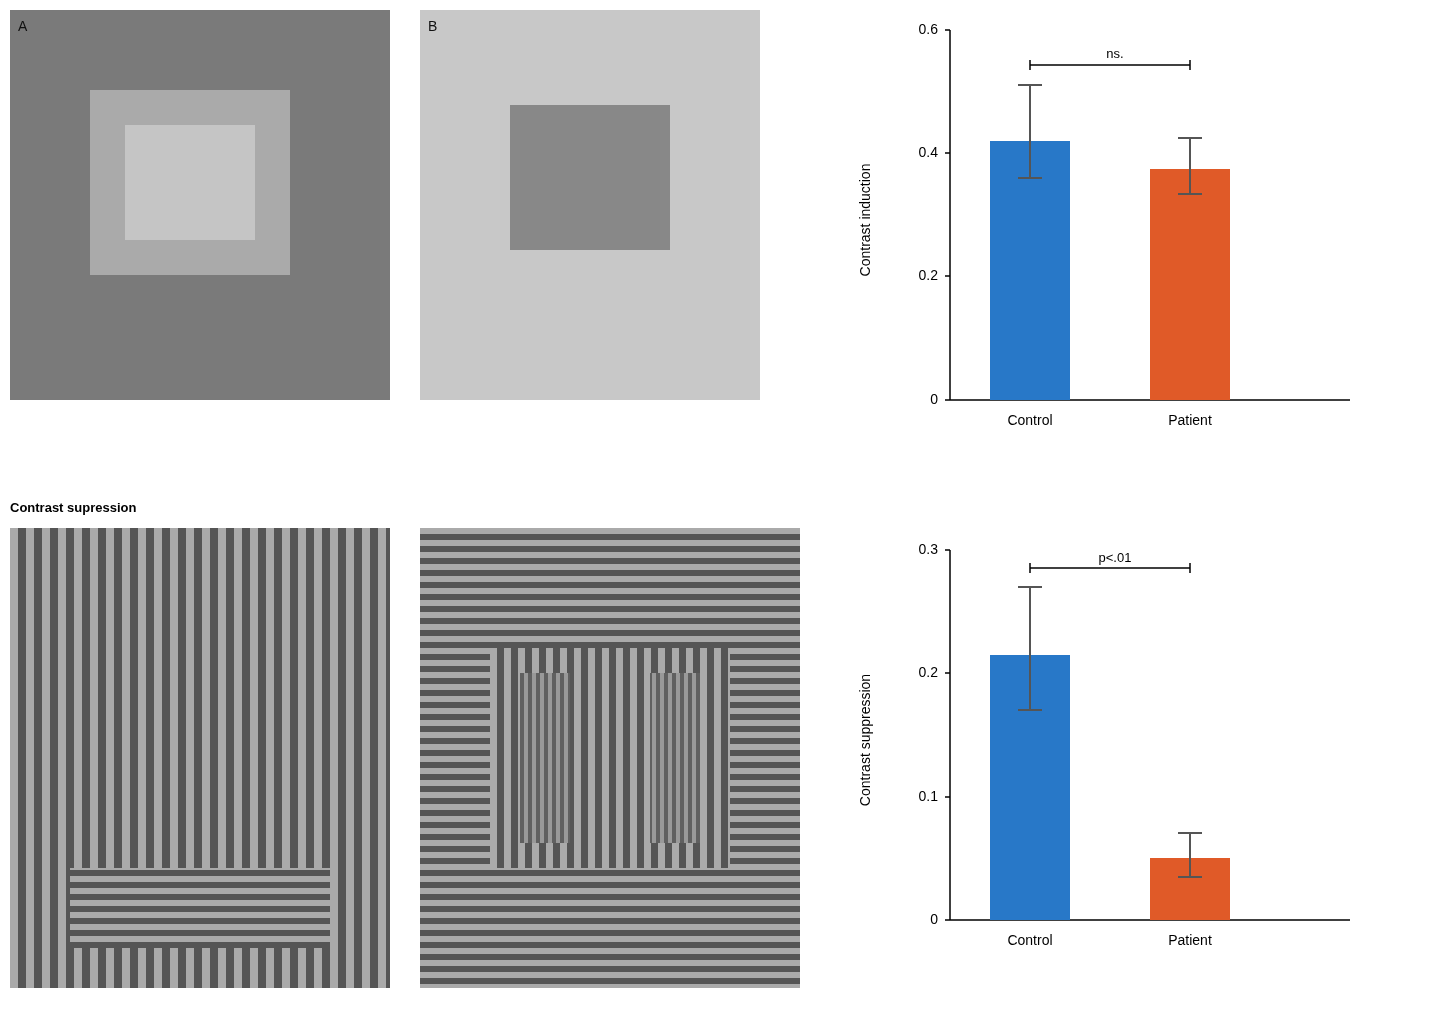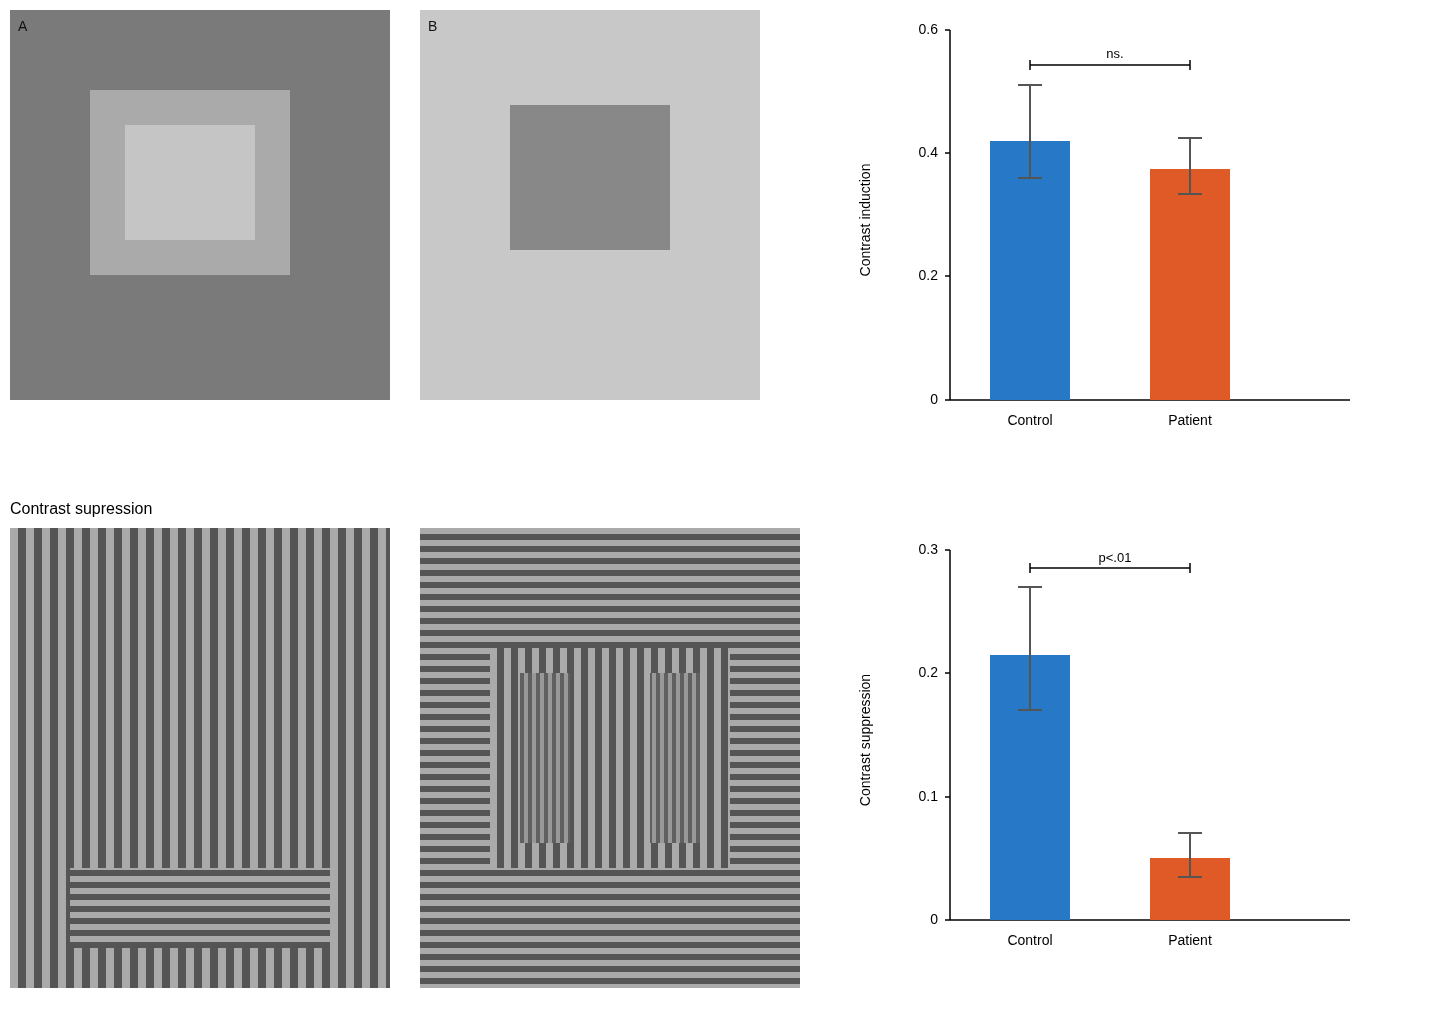--- a/index.html
+++ b/index.html
@@ -69,22 +69,22 @@
       top: 520px;
       width: 560px;
       height: 460px;
     }
 
     
     .bottom-section-title {
       position: absolute;
       top: 500px;
       left: 10px;
-      font-size: 16px;
-      font-weight: normal;
+      font-size: 13px;
+      font-weight: bold;
       color: #000;
     }
 
     .img-panel-c {
       position: absolute;
       left: 10px;
       top: 528px;
       width: 380px;
       height: 460px;
       background: #808080;

